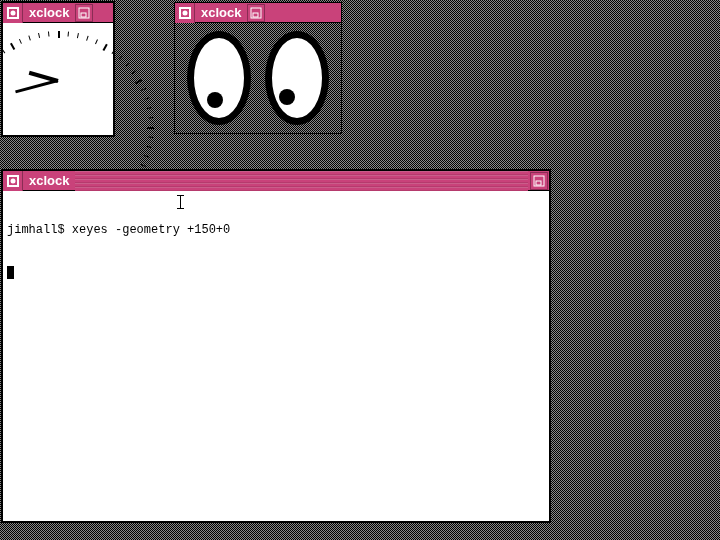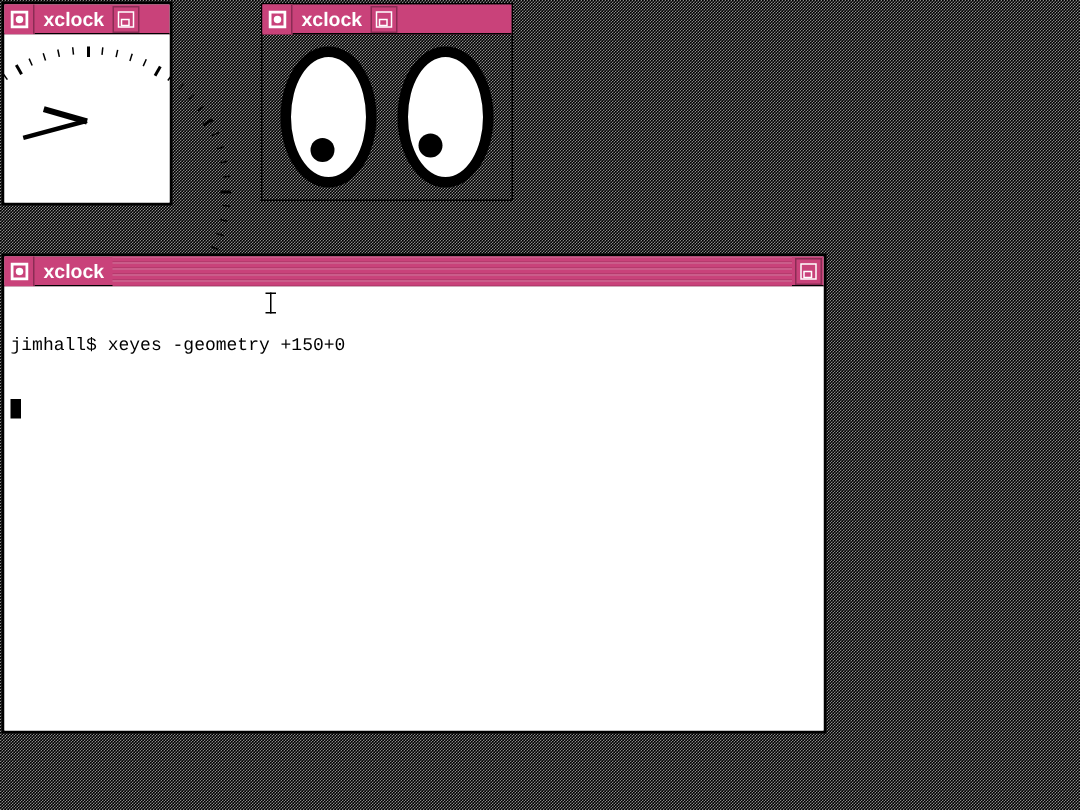--- a/index.html
+++ b/index.html
@@ -75,27 +75,28 @@
     background: #fff;
     position: relative;
   }
   .pupil {
     width: 16px; height: 16px; background:#000; border-radius:50%;
     position:absolute;
   }
   
   #win-xterm { left: 2px; top: 170px; width: 548px; }
   #win-xterm .client {
-    width: 546px; height: 296px;
+    width: 546px; height: 330px;
     font-family: "Courier New", monospace;
     font-size: 12px; line-height: 14px;
     padding: 4px 4px;
     color:#000;
     position: relative;
     white-space: pre;
+    border-radius: 13px;
   }
   .prompt-line span { white-space: pre; }
   .cursor-block {
     display:inline-block; width:7px; height:13px; background:#000;
     vertical-align: text-bottom; margin-top:1px;
   }
   .ibeam {
     position:absolute; width:1px; height:14px; background:#000;
   }
   .ibeam::before, .ibeam::after{

